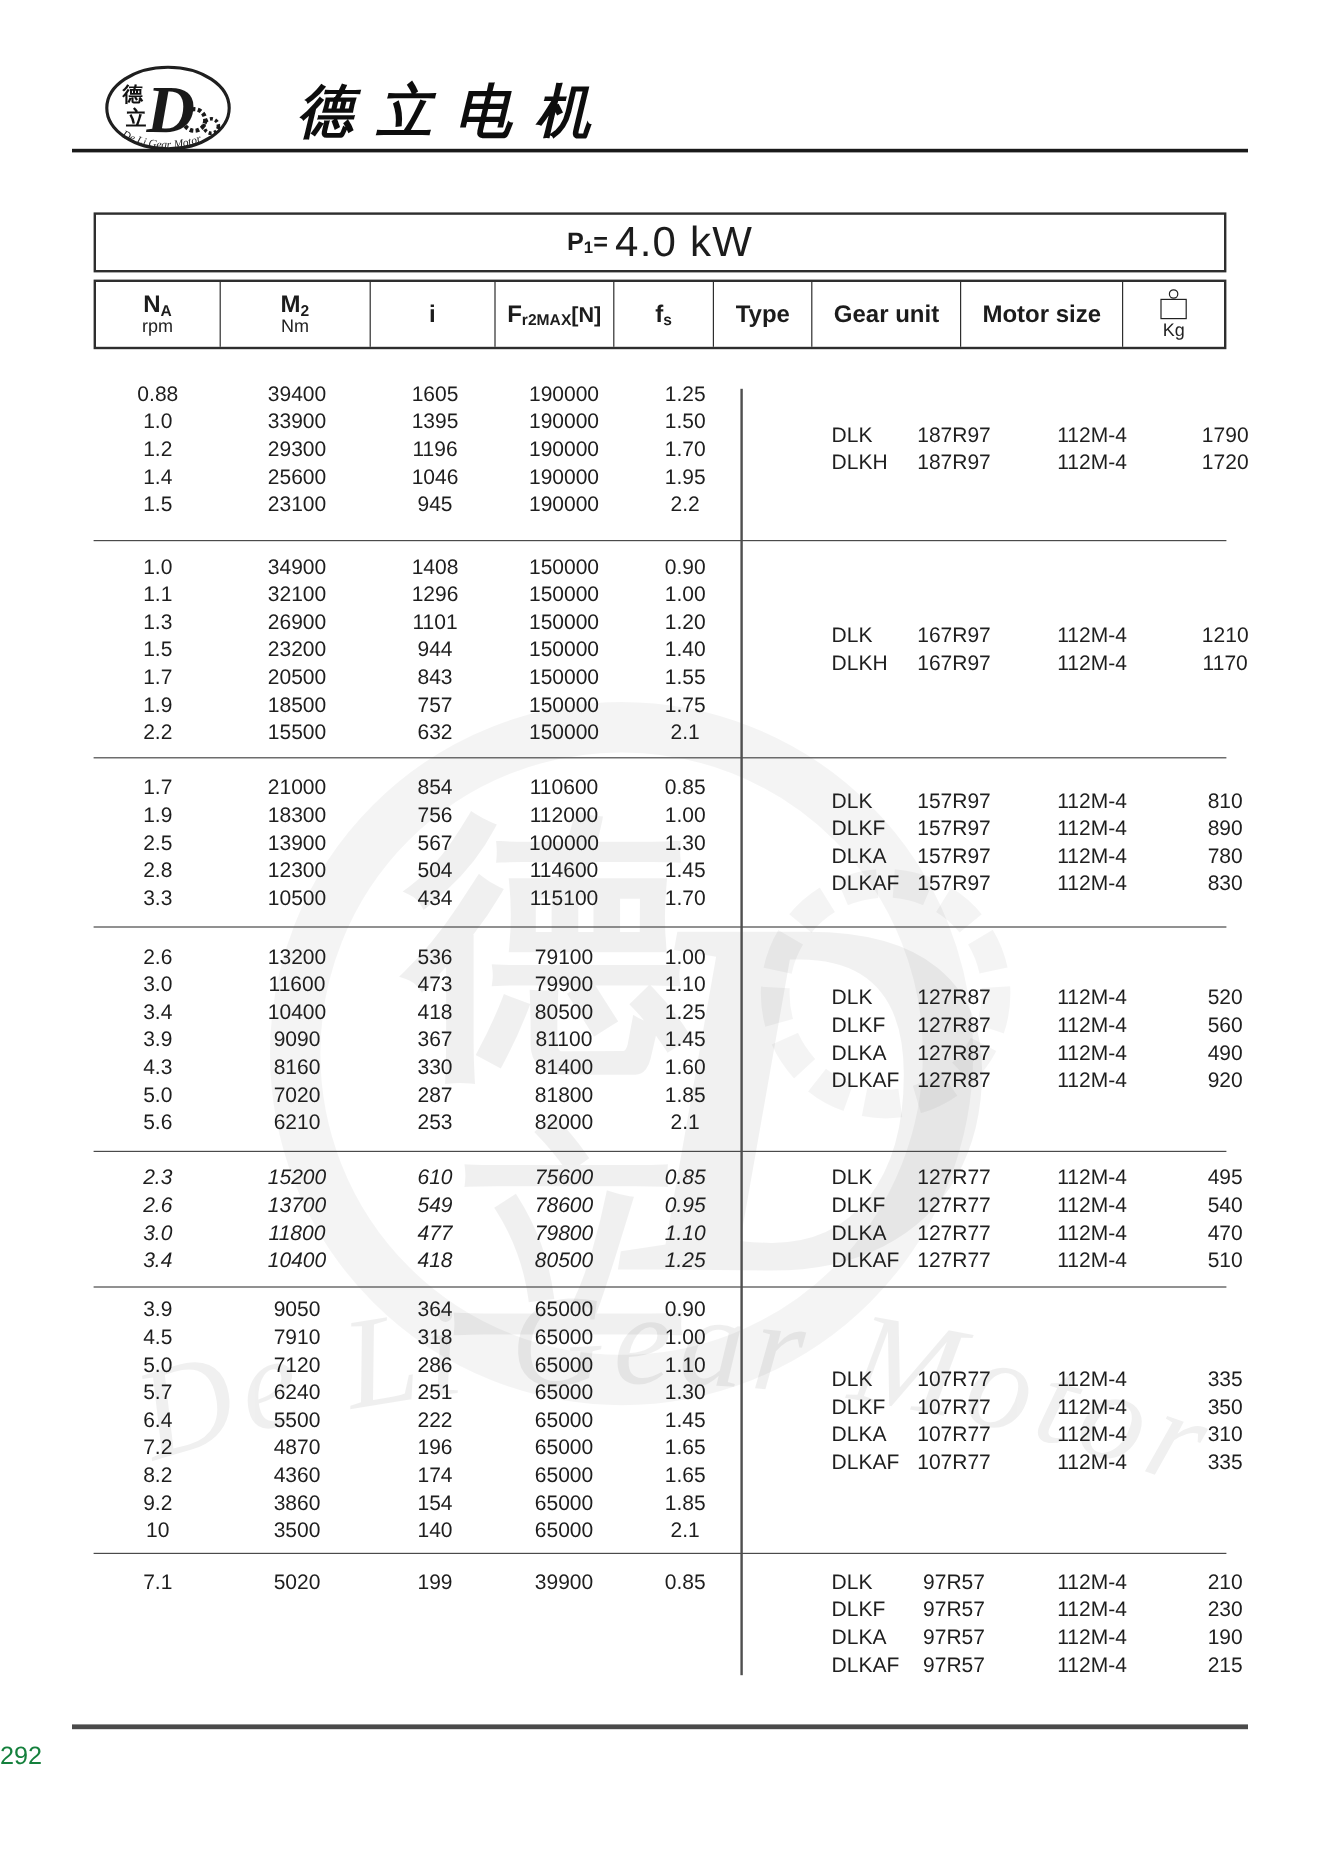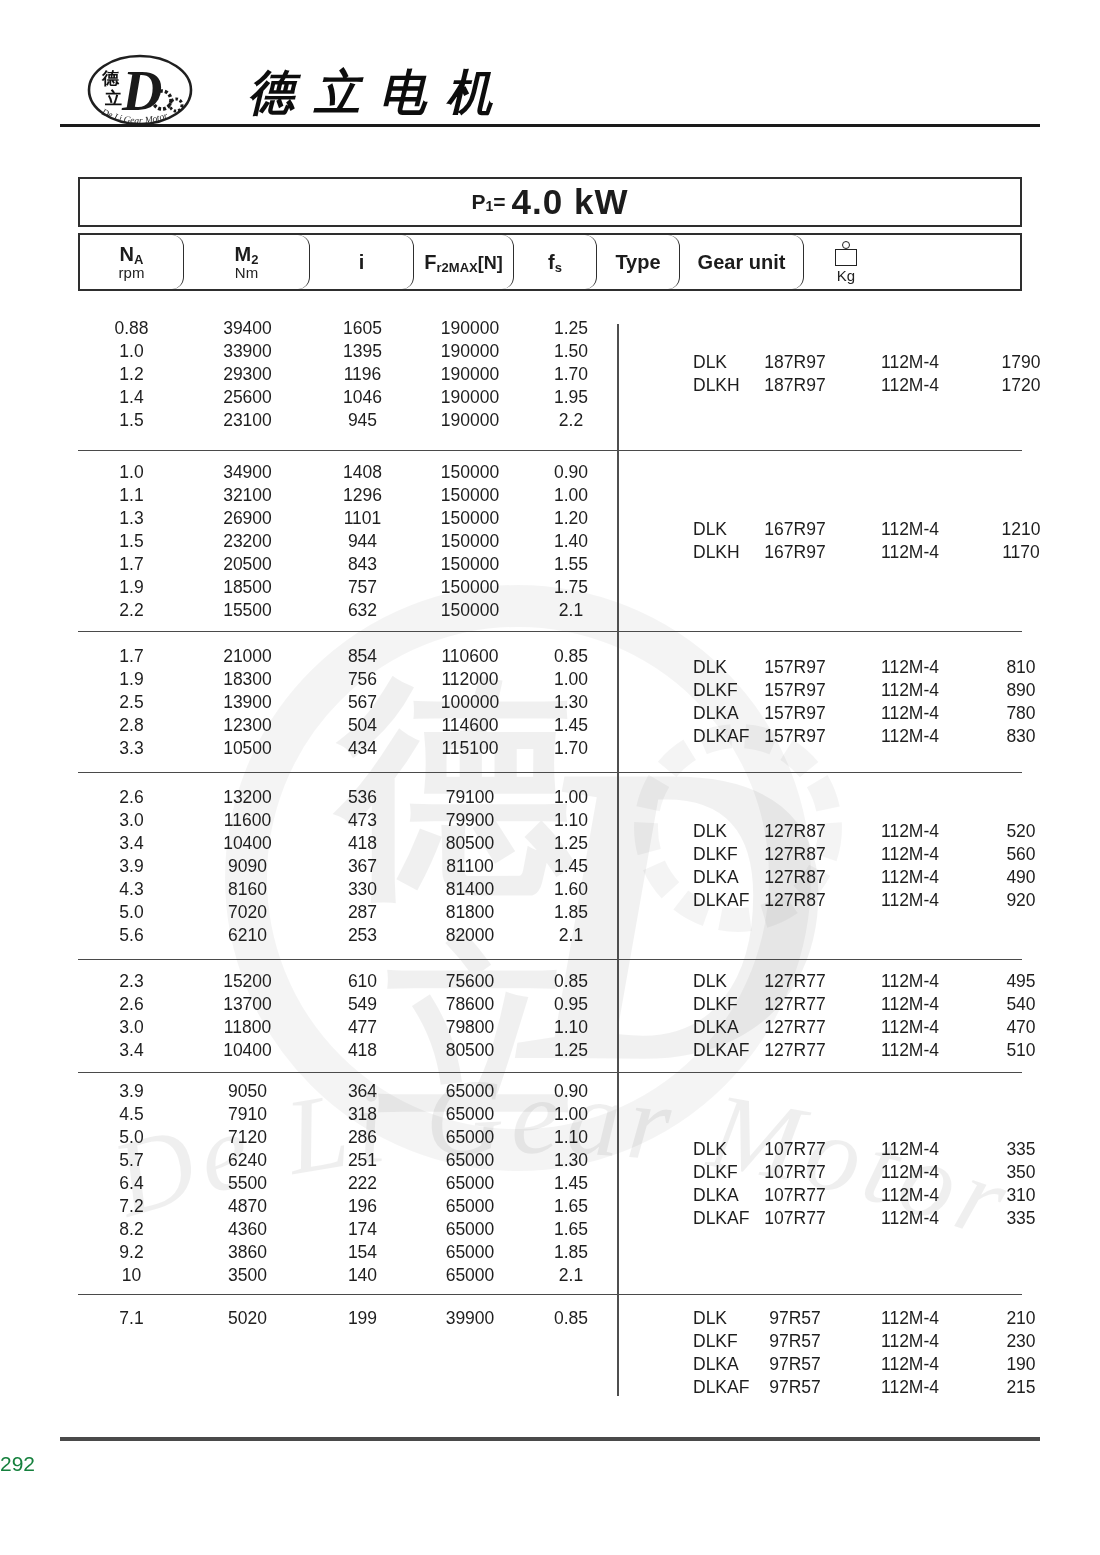--- a/index.html
+++ b/index.html
@@ -16,29 +16,29 @@
     transform:scaleY(1.05);
   }
   .top-rule{position:absolute;left:60px;top:124px;width:980px;height:3px;background:#1a1a1a;}
   
   .title-box{
     position:absolute;left:78px;top:177px;width:944px;height:50px;border:2px solid #2e2e2e;
     box-sizing:border-box;display:flex;align-items:center;justify-content:center;
   }
   .t-p{font-size:21px;font-weight:bold;}
   .t-sub{font-size:14px;font-weight:bold;position:relative;top:4px;}
-  .t-val{font-size:35px;font-weight:bold;letter-spacing:1px;margin-left:6px;}
+  .t-val{font-size:35px;font-weight:normal;letter-spacing:1px;margin-left:6px;}
   
   .thead{
     position:absolute;left:78px;top:233px;width:944px;height:58px;border:2px solid #2e2e2e;
     box-sizing:border-box;display:flex;
   }
   .th{
     border-right:1.5px solid #2e2e2e;box-sizing:border-box;display:flex;flex-direction:column;
-    align-items:center;justify-content:center;line-height:1.1;border-radius:12px;
+    align-items:center;justify-content:center;line-height:1.1;
   }
   .th:last-child{border-right:none;}
   .th-main{font-size:20px;font-weight:bold;}
   .th-sub{font-size:13px;font-weight:bold;position:relative;top:3px;}
   .th-tail{font-size:18px;font-weight:bold;}
   .th-unit{font-size:15px;font-weight:normal;color:#222;}
   .w0{width:104px}.w1{width:126px}.w2{width:104px}.w3{width:100px}.w4{width:83px}
   .w5{width:83px}.w6{width:124px}.w7{width:136px}.w8{width:84px}
   .weight-icon{width:20px;height:15px;border:1.6px solid #222;position:relative;margin-top:9px;margin-bottom:2px;}
   .weight-icon::before{
@@ -111,20 +111,23 @@
     </div>
     <div class="th w4">
       <div><span class="th-main">f</span><span class="th-sub">s</span></div>
     </div>
     <div class="th w5">
       <span class="th-main">Type</span>
     </div>
     <div class="th w6">
       <span class="th-main">Gear unit</span>
     </div>
+    <div class="th w7">
+      <span class="th-main">Motor size</span>
+    </div>
     <div class="th w8">
       <div class="weight-icon"></div>
       <div class="th-unit">Kg</div>
     </div>
   </div>
 
   <div class="tbody">
     <svg class="watermark" width="920" height="940" viewBox="0 0 920 940">
       <circle cx="420" cy="340" r="272" fill="none" stroke="#000" stroke-width="42" opacity="0.045"></circle>
       <circle cx="640" cy="290" r="92" fill="none" stroke="#000" stroke-width="24" stroke-dasharray="30 14" opacity="0.045"></circle>
@@ -396,21 +399,21 @@
             </div>
             <div class="vrow">
               <span class="r0">DLKAF</span>
               <span class="r1">127R87</span>
               <span class="r2">112M-4</span>
               <span class="r3">920</span>
             </div>
           </div>
         </div>
         <div class="block sep" style="height: 113px;">
-          <div class="bleft" style="padding-top: 10px;">
+          <div class="bleft" style="padding-top: 10px; font-style: italic;">
             <div class="drow">
               <span class="c0">2.3</span>
               <span class="c1">15200</span>
               <span class="c2">610</span>
               <span class="c3">75600</span>
               <span class="c4">0.85</span>
             </div>
             <div class="drow">
               <span class="c0">2.6</span>
               <span class="c1">13700</span>

